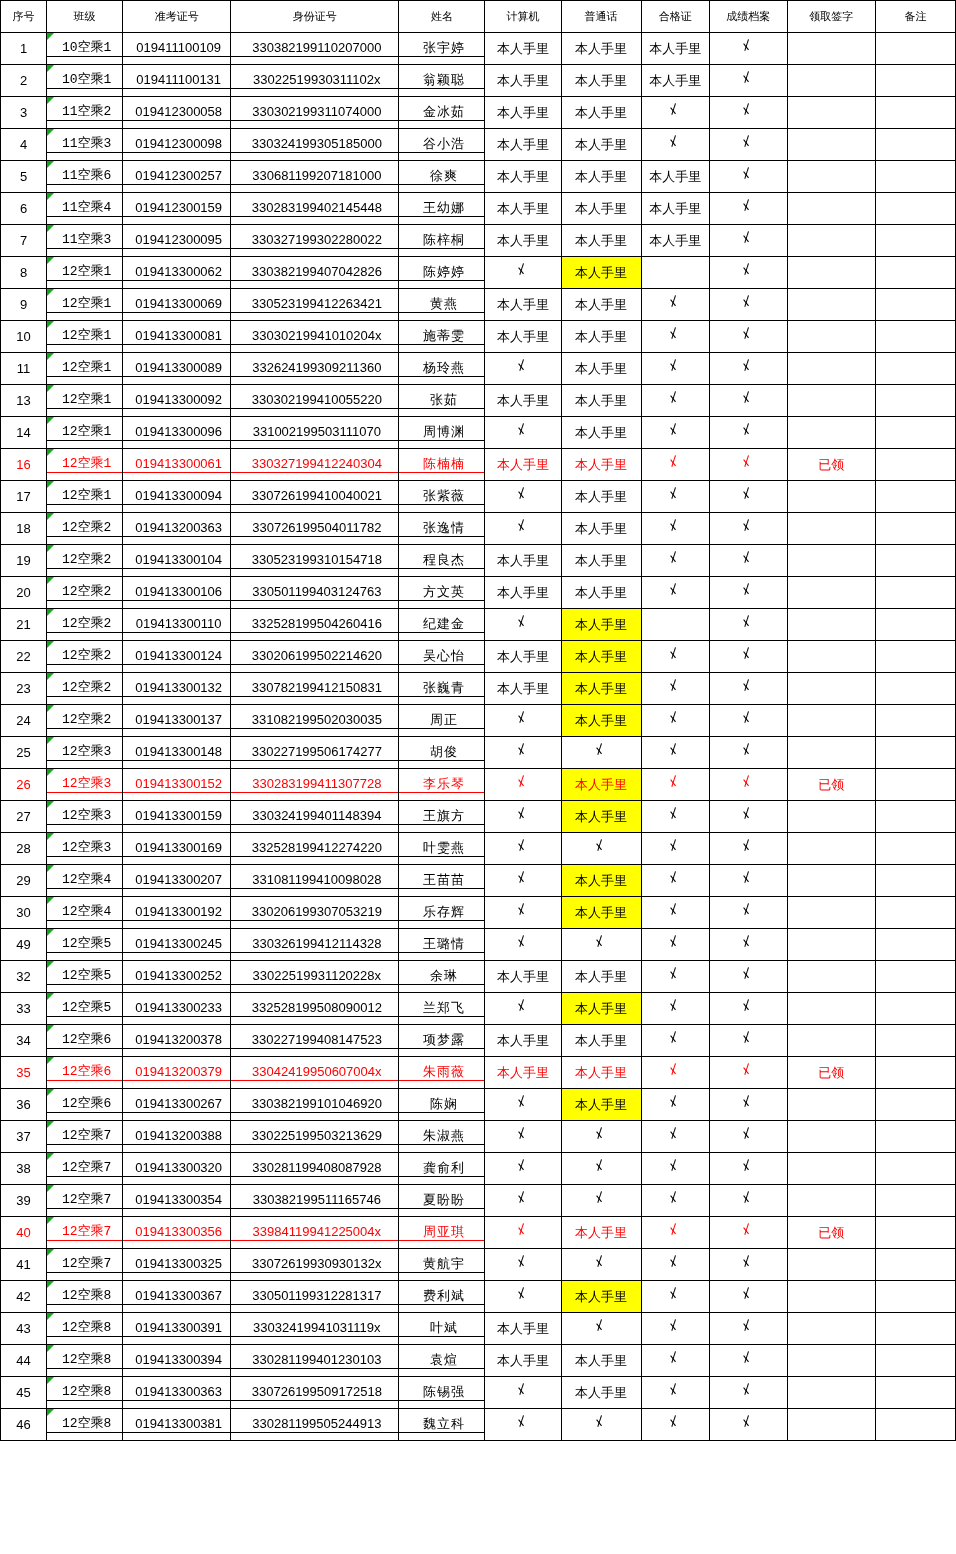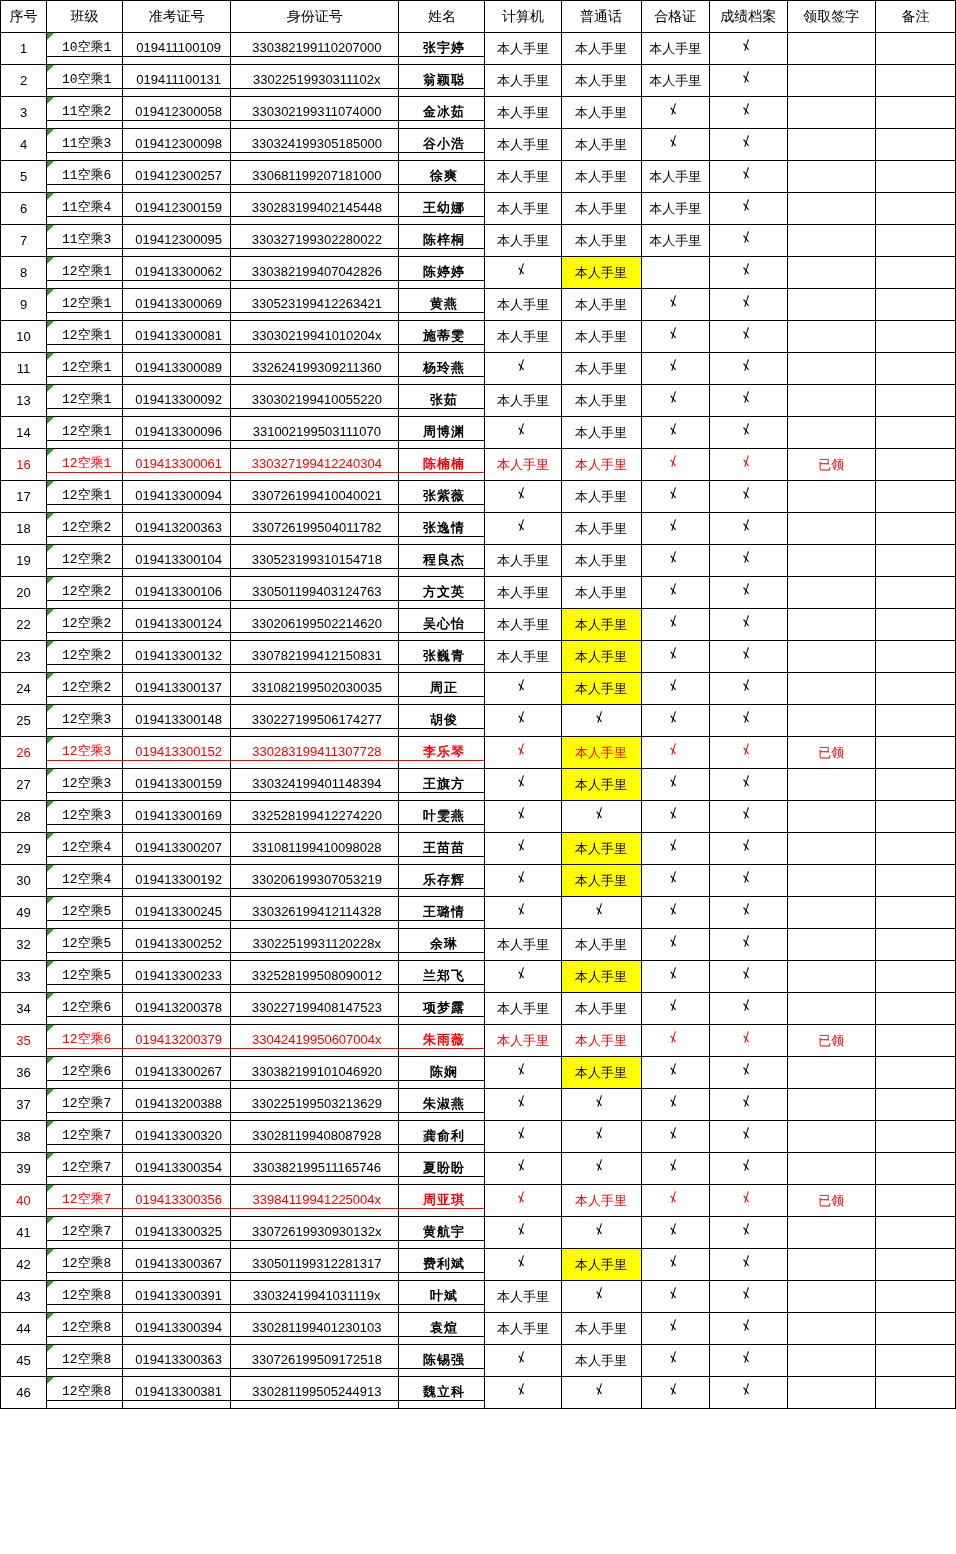--- a/index.html
+++ b/index.html
@@ -23,21 +23,21 @@
     text-align: center;
     vertical-align: middle;
     padding: 0;
     height: 31px;
     overflow: hidden;
     white-space: nowrap;
   }
   thead th {
     font-weight: normal;
     height: 30px;
-    font-size: 14px;
+    font-size: 11px;
   }
   
   col.c-idx    { width: 46px; }
   col.c-cls    { width: 76px; }
   col.c-adm    { width: 108px; }
   col.c-id     { width: 168px; }
   col.c-name   { width: 86px; }
   col.c-comp   { width: 76px; }
   col.c-put    { width: 80px; }
   col.c-cert   { width: 68px; }
@@ -75,21 +75,20 @@
     border-bottom: 1px solid #000;
     padding: 0 2px 1px 2px;
     line-height: 15px;
   }
   td.name .cell-inner {
     display: inline-block;
     border-bottom: 1px solid #000;
     padding: 0 2px 1px 2px;
     line-height: 15px;
     letter-spacing: 1px;
-    font-weight: bold;
   }
   td.txt { font-size: 13px; }
   td.hl { background: #ffff00; }
   tr.red td, tr.red td .cell-inner { color: #ff0000; }
   tr.red td.cls .cell-inner,
   tr.red td.adm .cell-inner,
   tr.red td.idnum .cell-inner,
   tr.red td.name .cell-inner { border-bottom-color: #ff0000; }
   tr.red td.hl { background: #ffff00; }
 
@@ -453,20 +452,35 @@
         </td>
         <td class="txt">
           <span class="cell-inner">本人手里</span>
         </td>
         <td class="txt"><span class="check"></span></td>
         <td class="txt"><span class="check"></span></td>
         <td class="txt"></td>
         <td class="txt"></td>
       </tr>
       <tr>
+        <td class="idx">21</td>
+        <td class="cls"><span class="cell-inner">12空乘2</span></td>
+        <td class="adm"><span class="cell-inner">019413300110</span></td>
+        <td class="idnum"><span class="cell-inner">332528199504260416</span></td>
+        <td class="name"><span class="cell-inner">纪建金</span></td>
+        <td class="txt"><span class="check"></span></td>
+        <td class="txt hl">
+          <span class="cell-inner">本人手里</span>
+        </td>
+        <td class="txt"></td>
+        <td class="txt"><span class="check"></span></td>
+        <td class="txt"></td>
+        <td class="txt"></td>
+      </tr>
+      <tr>
         <td class="idx">22</td>
         <td class="cls"><span class="cell-inner">12空乘2</span></td>
         <td class="adm"><span class="cell-inner">019413300124</span></td>
         <td class="idnum"><span class="cell-inner">330206199502214620</span></td>
         <td class="name"><span class="cell-inner">吴心怡</span></td>
         <td class="txt">
           <span class="cell-inner">本人手里</span>
         </td>
         <td class="txt hl">
           <span class="cell-inner">本人手里</span>

